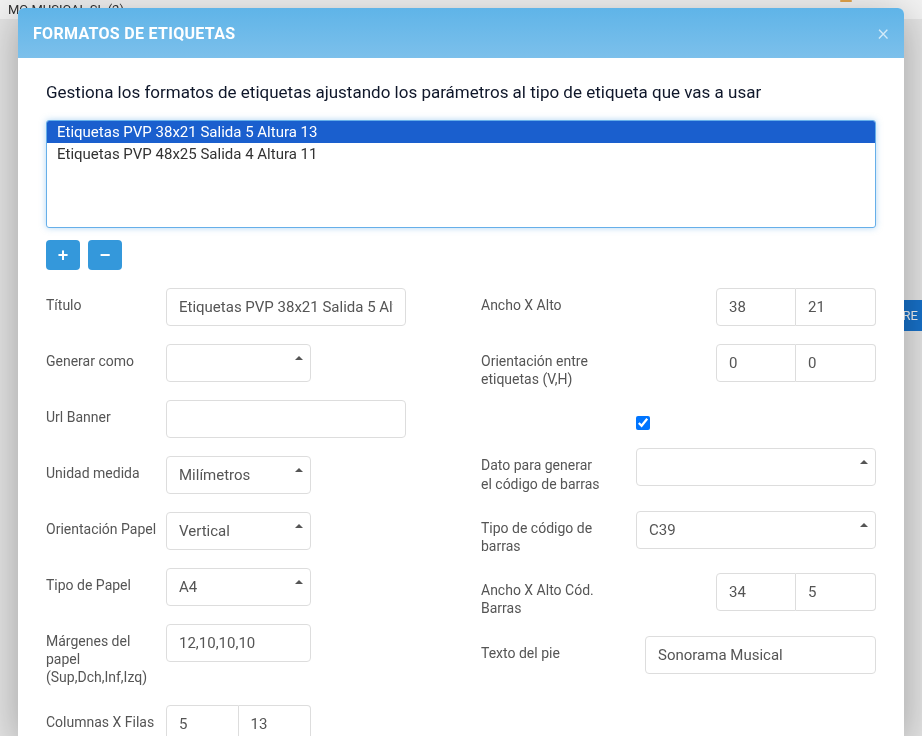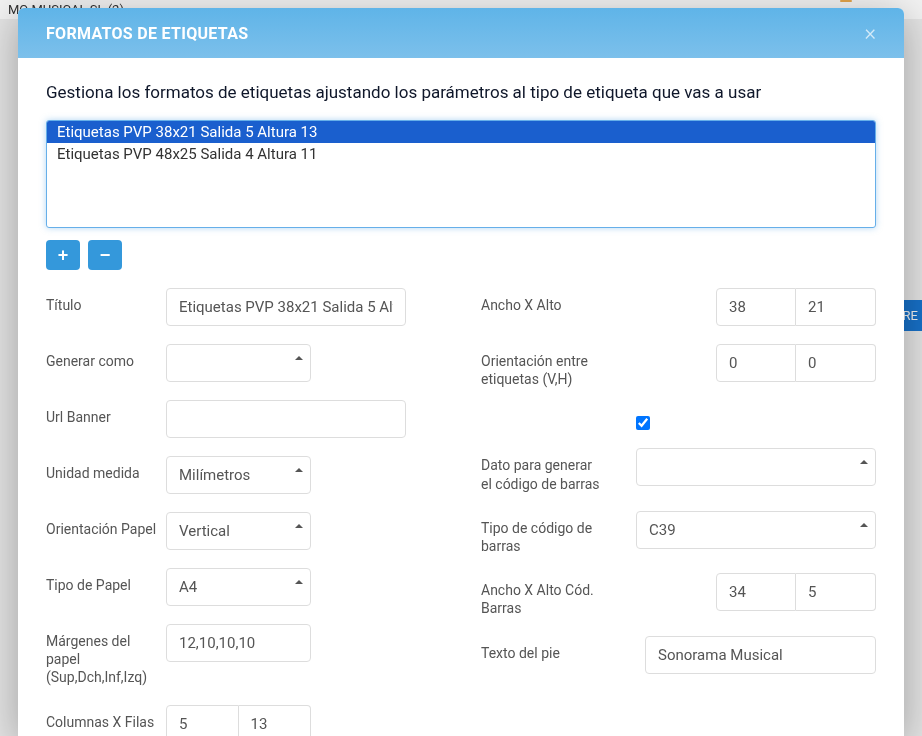--- a/index.html
+++ b/index.html
@@ -64,21 +64,21 @@
       background: #fff;
       border-radius: 6px 6px 0 0;
       box-shadow: 0 8px 40px rgba(0,0,0,0.3);
       display: flex;
       flex-direction: column;
       overflow: hidden;
     }
     .modal-header {
       background: linear-gradient(to bottom, #5fb4e8, #7cc0eb);
       color: #fff;
-      padding: 14px 28px;
+      padding: 14px 15px;
       display: flex;
       justify-content: space-between;
       align-items: center;
     }
     .modal-title {
       font-size: 16px;
       font-weight: 700;
       letter-spacing: 0.3px;
     }
     .modal-close {

